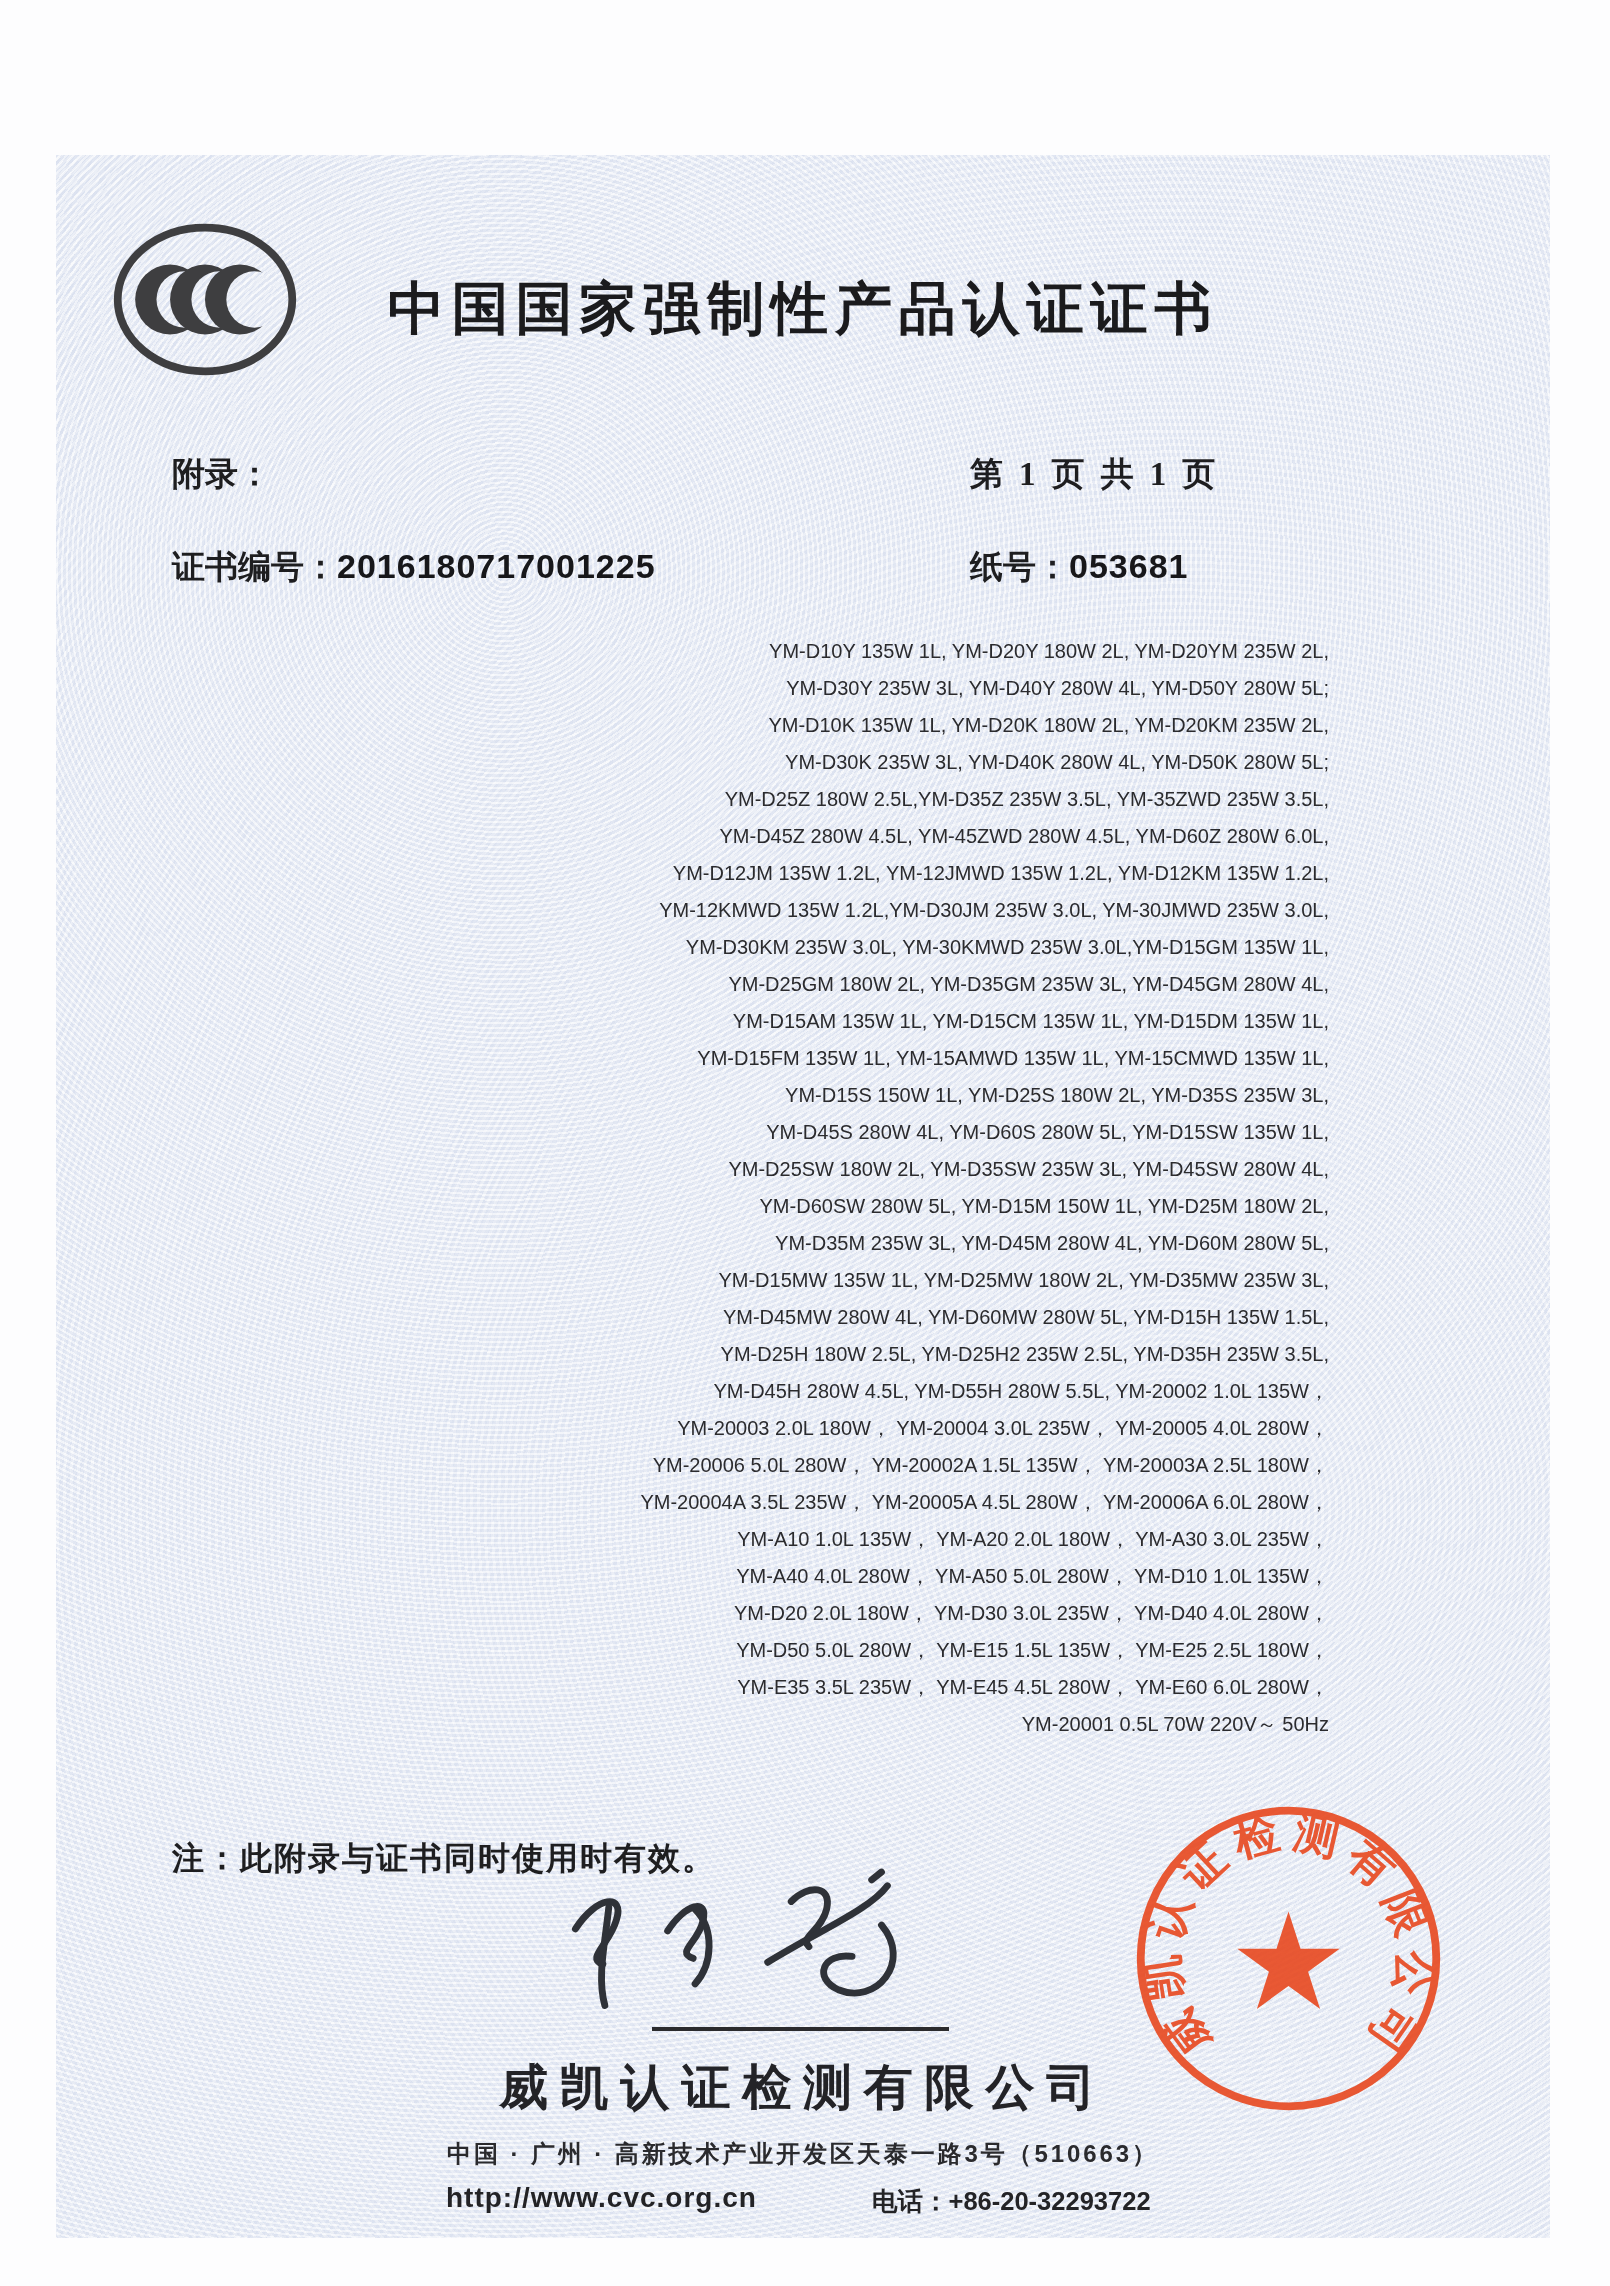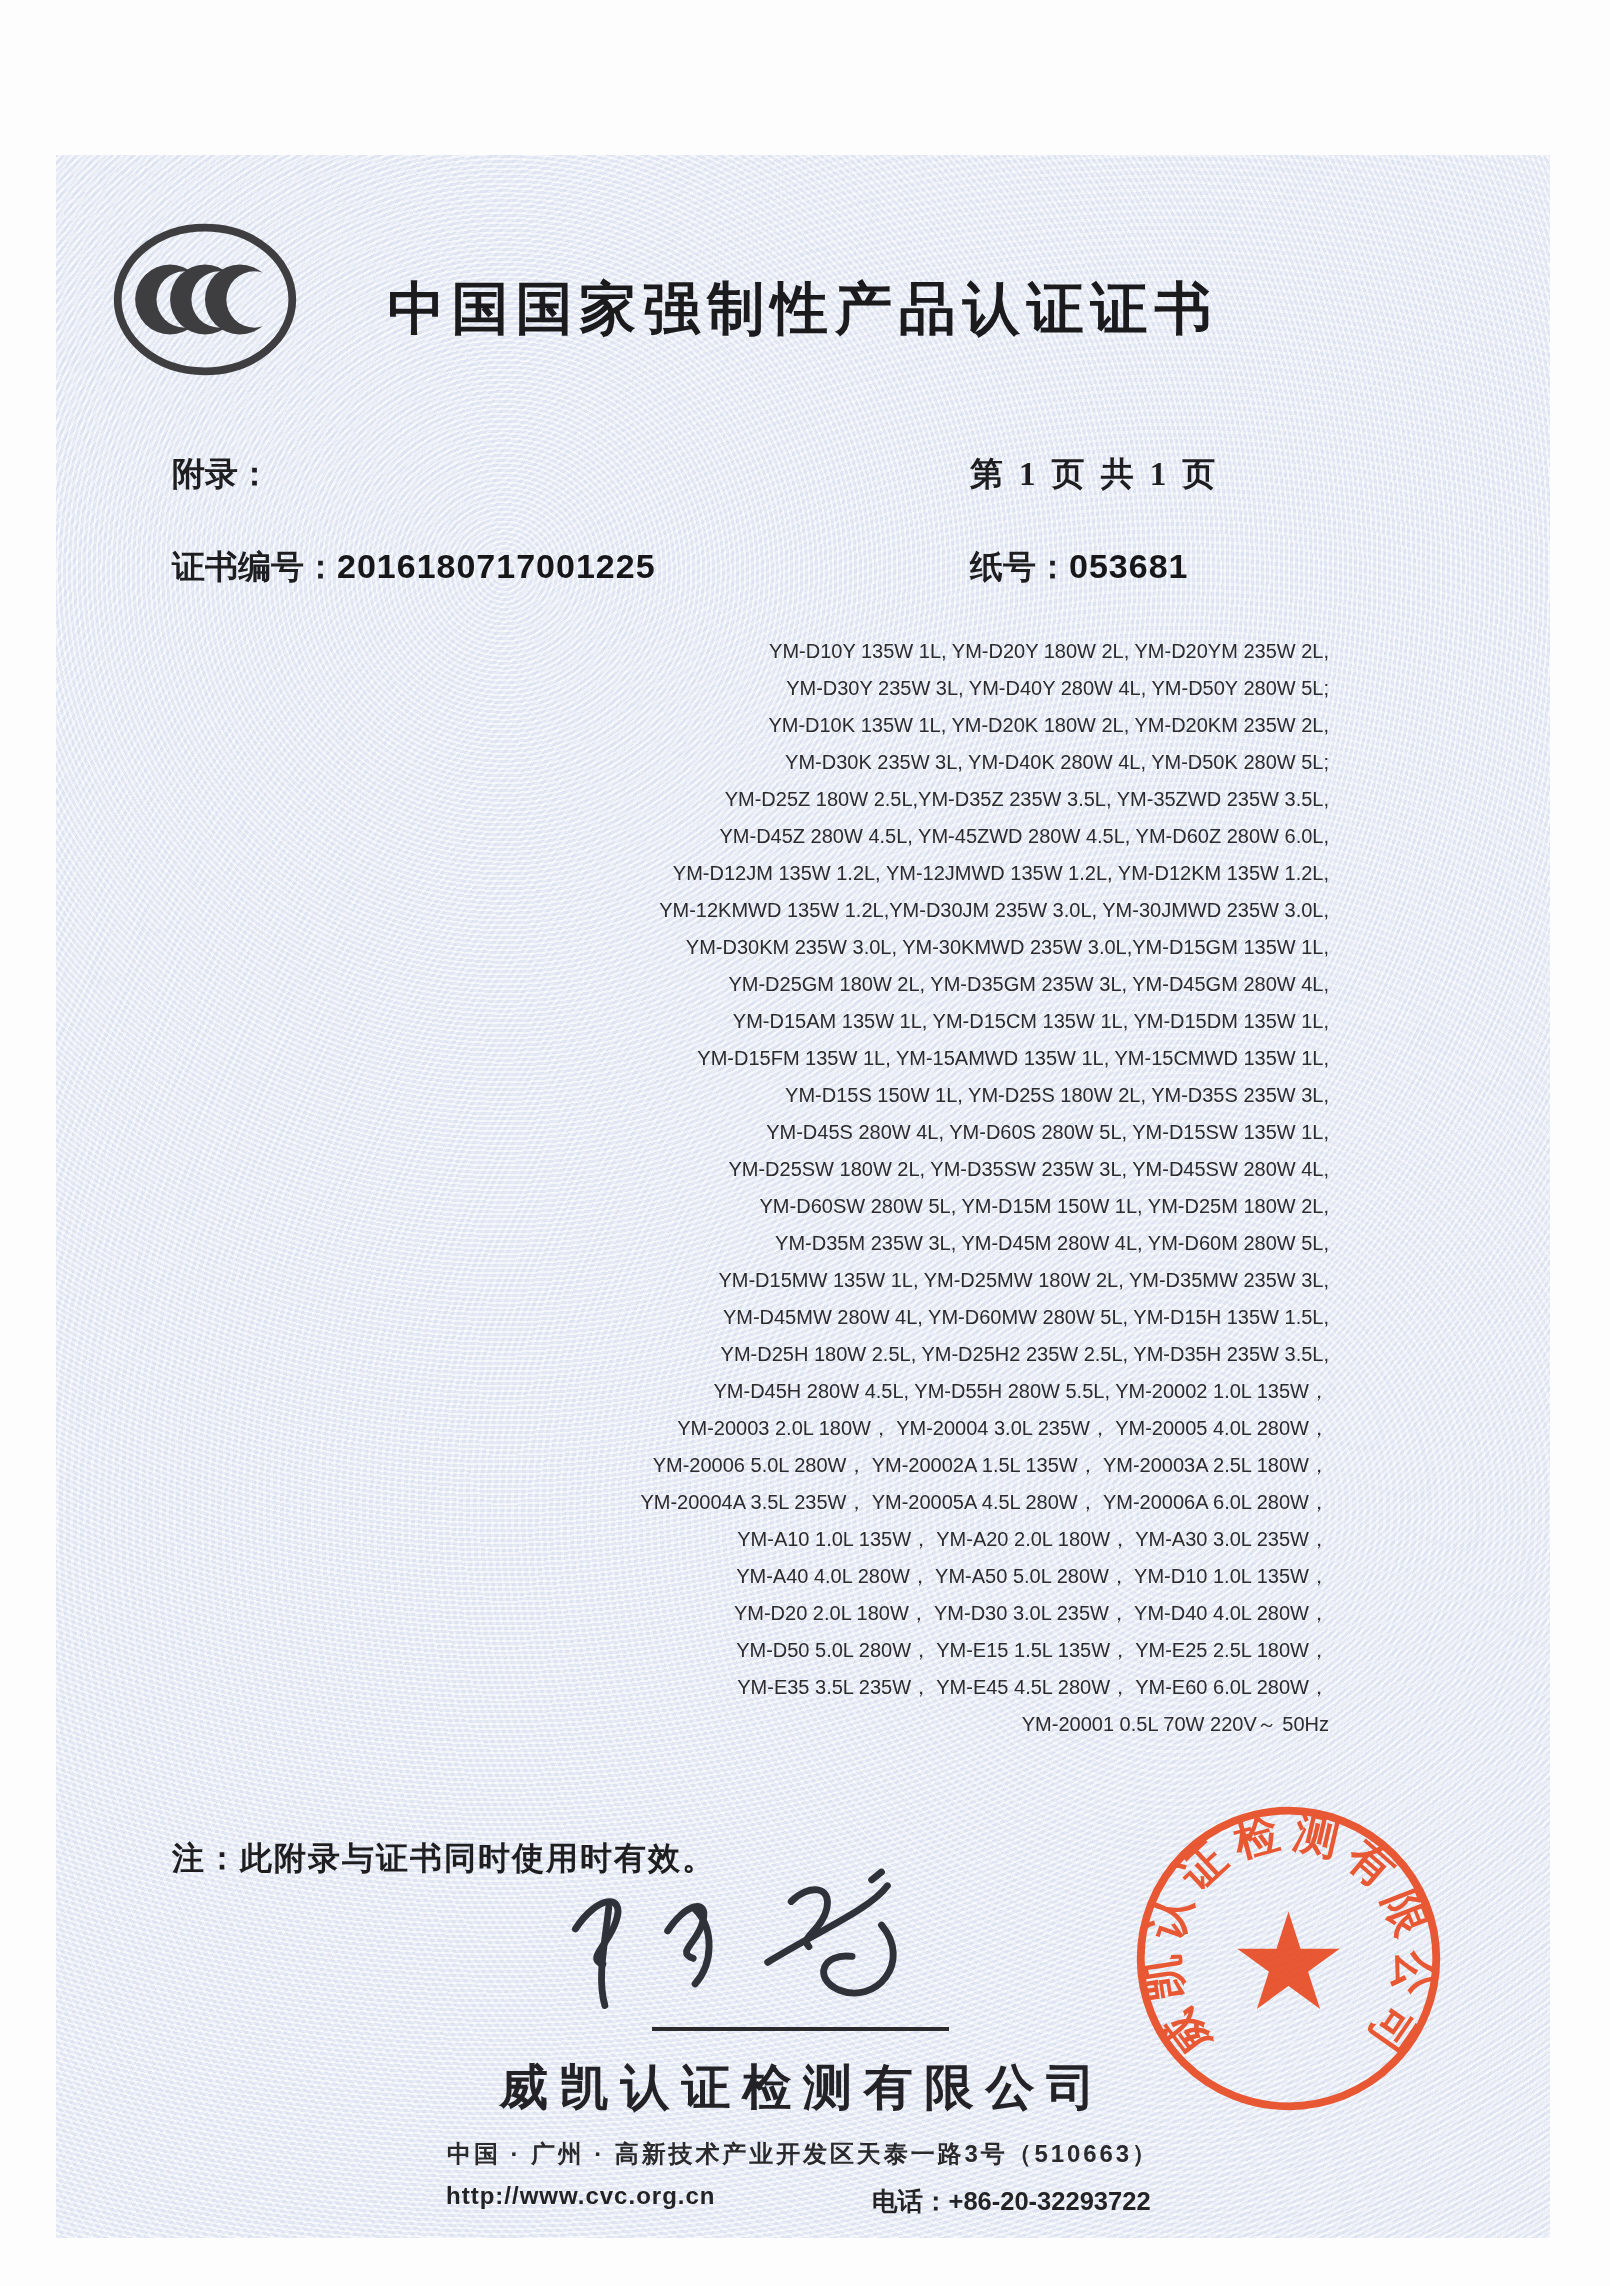--- a/index.html
+++ b/index.html
@@ -51,21 +51,21 @@
   .sig-line{position:absolute;left:596px;top:1872px;width:297px;height:3.9px;background:#2b2b2d;}
   .company{
     position:absolute;left:0;top:1900px;width:1494px;text-align:center;
     font-size:49px;font-weight:bold;letter-spacing:11.8px;color:#232327;
   }
   .address{
     position:absolute;left:0;top:1983px;width:1494px;text-align:center;
     font-size:24px;font-weight:bold;letter-spacing:2.9px;color:#2a2a2d;
   }
   .webphone{position:absolute;left:0;top:2027px;width:1494px;height:43px;}
-  .website{position:absolute;left:390px;top:0;font-size:24px;font-weight:bold;color:#232326;letter-spacing:1px;}
+  .website{position:absolute;left:390px;top:0;font-size:28px;font-weight:bold;color:#232326;letter-spacing:1px;}
   .phone{position:absolute;left:816px;top:2px;font-size:25.5px;font-weight:bold;color:#232326;}
   .stamp{position:absolute;left:1071px;top:1642px;width:323px;height:323px;opacity:.9;}
 </style>
 </head>
 <body>
 
 <div class="canvas">
   <div class="page">
 
     <svg class="logo" viewBox="0 0 200 164">

